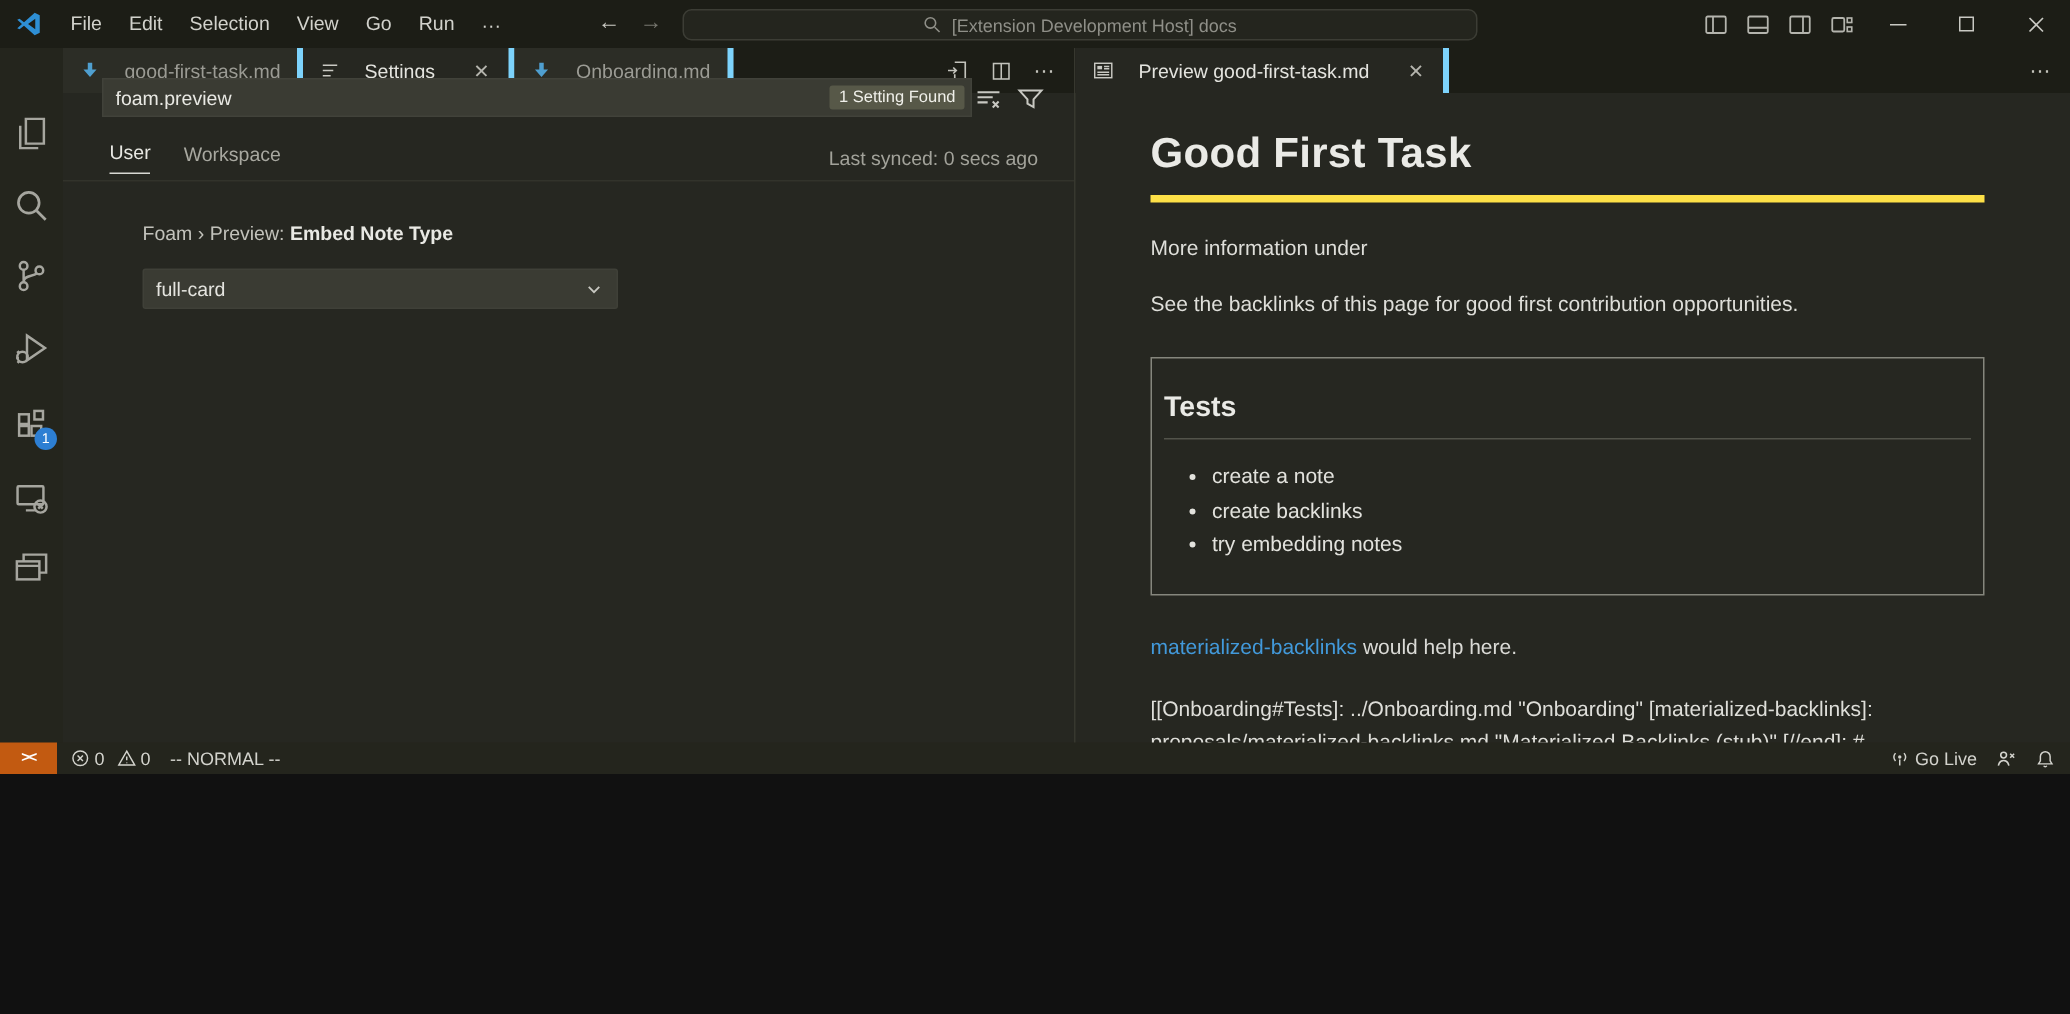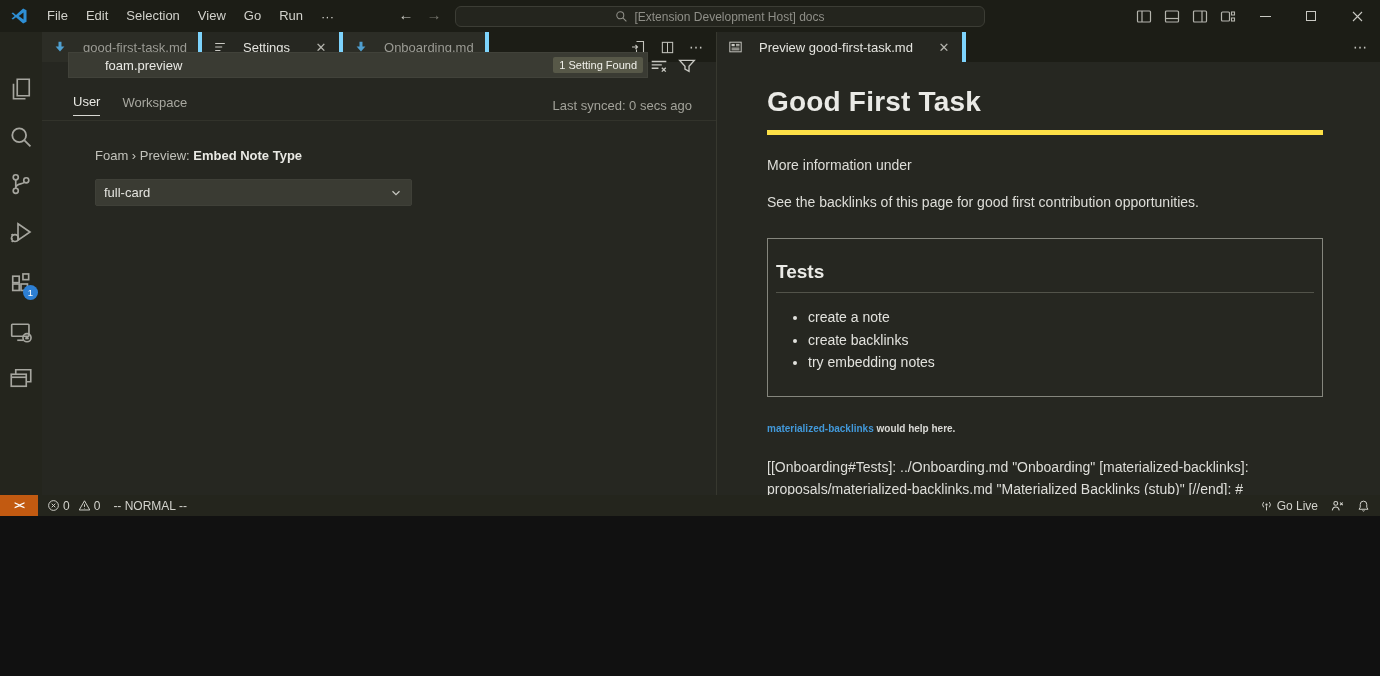--- a/index.html
+++ b/index.html
@@ -41,21 +41,21 @@
   .tabbar { position:absolute; top:0; left:0; right:0; height:30px; background:#1c1d16;
     display:flex; align-items:stretch; }
   .tab { display:flex; align-items:center; gap:16px; padding:0 11px; font-size:13px;
     color:#9b9b94; background:#2c2d26; border-right:4px solid #7dd3fc; }
   .tab.active { background:#262721; color:#e4e4df; }
   .tab-close { margin-left:8px; color:#b5b5ae; width:14px; text-align:center; }
   .tab-actions { margin-left:auto; display:flex; align-items:center; gap:14px; padding-right:12px; color:#c3c3bc; }
   .more-dots { font-size:14px; letter-spacing:1px; color:#c3c3bc; }
   
   .settings-search { position:absolute; left:26px; top:20px; width:580px; height:26px;
-    background:#3a3b33; border:1px solid #41423a; display:flex; align-items:center;padding-left:28px; }
+    background:#3a3b33; border:1px solid #41423a; display:flex; align-items:center; }
   .settings-search input { flex:1; background:transparent; border:none; outline:none;
     color:#e9e9e4; font-size:13px; padding:0 8px; font-family:"Liberation Sans",sans-serif; }
   .results-badge { margin-right:4px; background:#575848; color:#f0f0ea; font-size:11px;
     padding:2px 6px; border-radius:2px; white-space:nowrap; }
   .search-tool { position:absolute; top:25px; width:18px; height:18px; color:#c8c8c2; }
   .tool-clear { left:608px; }
   .tool-filter { left:636px; }
   .scope-row { position:absolute; left:31px; top:62px; right:24px; display:flex; align-items:center; }
   .scope-tab { margin-right:22px; padding-bottom:6px; font-size:13px; color:#a8a8a0; }
   .scope-tab.active { color:#e8e8e3; border-bottom:1px solid #d8d8d3; }
@@ -71,21 +71,21 @@
   .preview-body { position:absolute; left:50px; top:24px; width:556px; color:#dadad6; }
   .md-h1 { font-size:28px; font-weight:600; color:#eaeae6; padding-bottom:12px;
     border-bottom:5px solid #fde047; letter-spacing:0.2px; }
   .md-p { font-size:14px; line-height:20px; margin-top:17px; color:#dedeD9; }
   .md-p2 { margin-top:20px; }
   .note-card { margin-top:26px; border:1px solid #85867d; padding:22px 8px 22px 8px; }
   .note-card h2 { font-size:19px; font-weight:700; color:#eaeae6; padding:0 0 9px 0;
     border-bottom:1px solid #52534a; }
   .note-card ul { margin-top:13px; padding-left:32px; }
   .note-card li { font-size:14px; line-height:22.5px; color:#e2e2dd; }
-  .link-line { margin-top:26px; font-size:10px;font-weight:bold; }
+  .link-line { margin-top:26px; font-size:14px; }
   .md-link { color:#4299da; text-decoration:none; }
   .md-footer { margin-top:22px; font-size:14px; line-height:22.5px; color:#dedeD9; }
   
   .statusbar { position:absolute; left:0; bottom:0; right:0; height:21px; background:#24251d;
     display:flex; align-items:center; font-size:12px; color:#d3d3cd; }
   .remote-indicator { width:38px; height:21px; background:#c25a11; color:#fff;
     display:flex; align-items:center; justify-content:center; font-weight:700; font-size:10px; letter-spacing:-1px; }
   .sb-item { display:flex; align-items:center; gap:3px; margin-left:9px; }
   .sb-mode { margin-left:13px; }
   .sb-right { margin-left:auto; display:flex; align-items:flex-end; gap:12px; padding-right:10px; }

